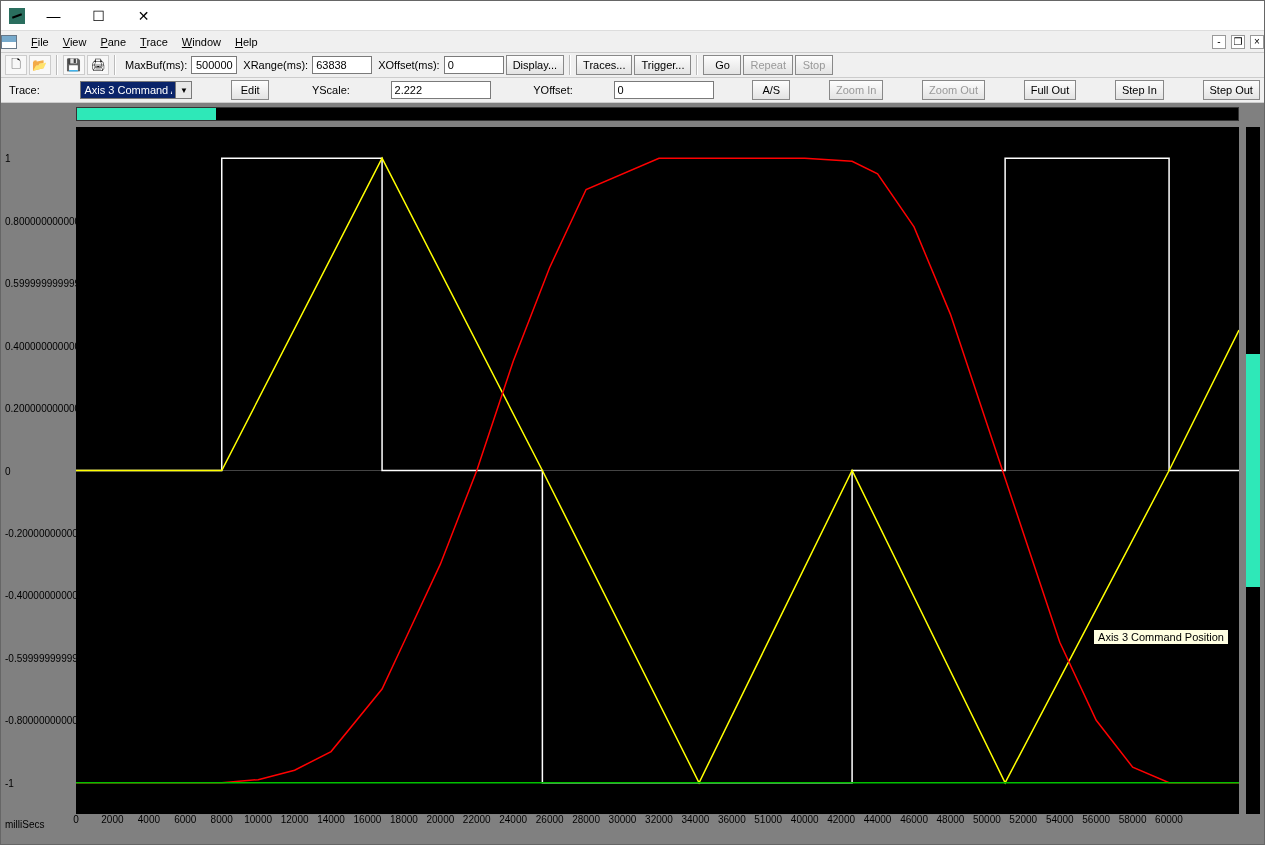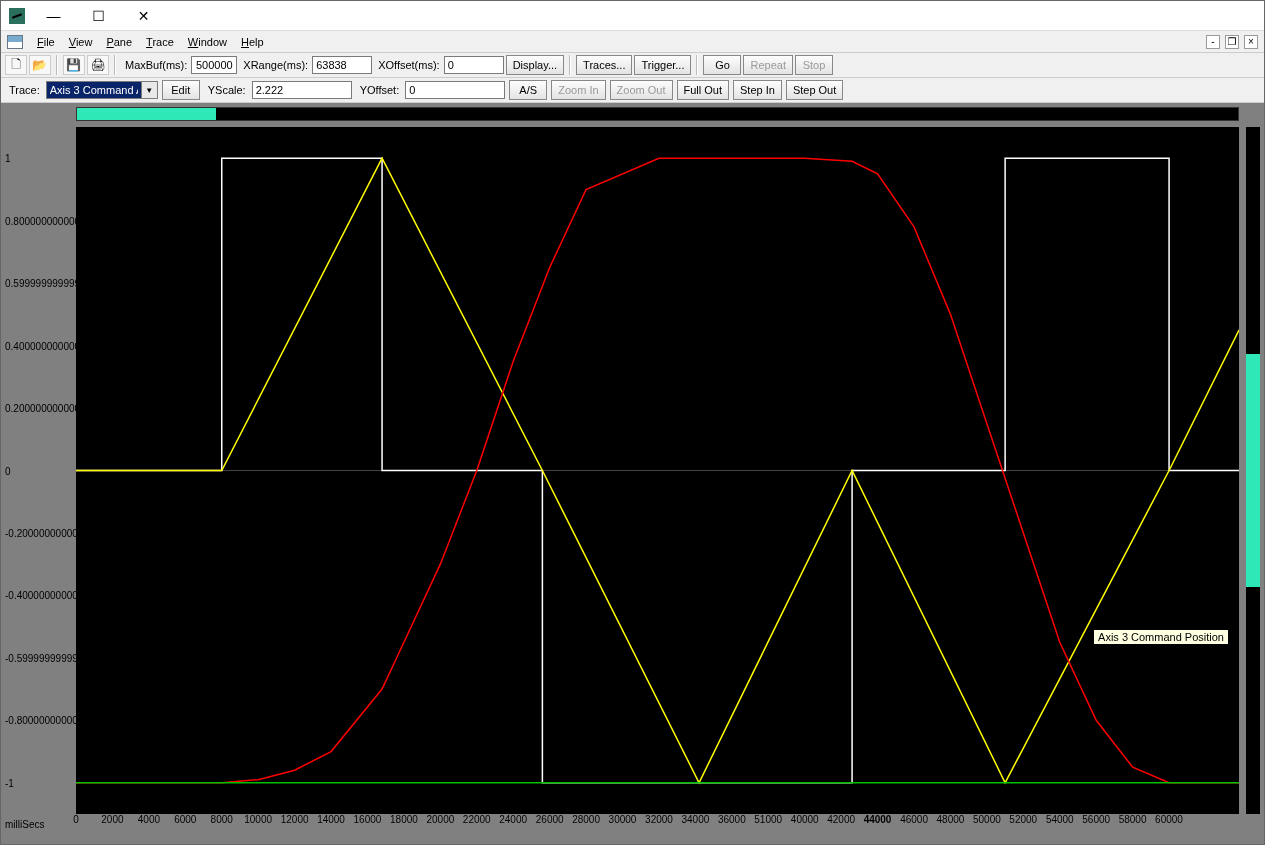--- a/index.html
+++ b/index.html
@@ -2,28 +2,28 @@
 <html><head>
 <meta charset="utf-8">
 <style>
 * { box-sizing: border-box; margin: 0; padding: 0; }
 body { font-family: "Segoe UI", Tahoma, sans-serif; font-size: 11px; background: #fff; width: 1265px; height: 845px; overflow: hidden; display: flex; flex-direction: column; border: 1px solid #666; }
 .titlebar { height: 30px; background: #fff; display: flex; align-items: center; padding: 0 8px; border-bottom: 1px solid #ddd; }
 .titlebar .icon { width: 16px; height: 16px; background: #2a6e5e; margin-right: 6px; display: inline-block; position: relative; }
 .titlebar .icon::after { content: ""; position: absolute; width: 10px; height: 2px; background: #000; top: 7px; left: 3px; transform: rotate(-20deg); }
 .titlebar .title { flex: 1; font-size: 12px; }
 .titlebar .winbtn { width: 45px; height: 28px; display: flex; align-items: center; justify-content: center; font-family: sans-serif; font-size: 14px; cursor: default; }
-.menubar { height: 22px; background: #f0f0f0; display: flex; align-items: center; padding: 0 6px; gap: 2px; border-bottom: 1px solid #ccc; }
+.menubar { height: 22px; background: #f0f0f0; display: flex; align-items: center; padding: 0 0; gap: 2px; border-bottom: 1px solid #ccc; }
 .menubar .micon { width: 16px; height: 14px; margin-right: 6px; display:inline-block; background:linear-gradient(#7ac 50%, #fff 50%); border:1px solid #678; }
 .menubar .mitem { padding: 2px 6px; text-decoration: underline; text-decoration-color: transparent; cursor: default; }
 .menubar .mitem .ul { text-decoration: underline; }
 .menubar .spacer { flex:1; }
 .menubar .mico { width:14px; height:14px; border:1px solid #999; margin-left:3px; display:inline-flex; align-items:center; justify-content:center; font-size:10px; cursor:default; background:#fff;}
 .toolbar { height: 25px; background: #f0f0f0; display: flex; align-items: center; padding: 2px 4px; gap: 2px; border-bottom: 1px solid #ccc; }
-.toolbar2 { height: 25px; background: #f0f0f0; display: flex; align-items: center; padding: 2px 4px; gap: 4px; border-bottom: 1px solid #ccc; }
+.toolbar2 { height: 25px; background: #f0f0f0; display: flex; align-items: center; padding: 2px 4px; gap: 4px; border-bottom: 1px solid #ccc; justify-content: space-between; }
 .tbtn { width: 22px; height: 20px; border: 1px solid #ccc; background: #f8f8f8; display: flex; align-items: center; justify-content: center; font-size: 12px; cursor: default; }
 .sep { width: 2px; height: 20px; border-left: 1px solid #bbb; border-right: 1px solid #fff; margin: 0 3px; }
 .lbl { font-size: 11px; margin: 0 2px 0 4px; }
 .inp { height: 18px; border: 1px solid #7a7a7a; background: #fff; font-size: 11px; padding: 0 3px; }
 .inp.sel { background: #0a246a; color: #fff; }
 .btn { height: 20px; border: 1px solid #888; background: linear-gradient(#fdfdfd,#e3e3e3); font-size: 11px; padding: 0 6px; cursor: default; min-width:38px;}
 .btn:disabled { color: #999; }
 .dd { display:flex; }
 .dd .ddb { width:16px; border:1px solid #7a7a7a; border-left:none; background:#e8e8e8; display:flex; align-items:center; justify-content:center; font-size:8px; cursor:default;}
 .plotarea { flex: 1; background: #808080; position: relative; overflow: hidden; }
@@ -177,21 +177,21 @@
       <div class="xt" style="left: 37.59%;">24000</div>
       <div class="xt" style="left: 40.73%;">26000</div>
       <div class="xt" style="left: 43.86%;">28000</div>
       <div class="xt" style="left: 46.99%;">30000</div>
       <div class="xt" style="left: 50.13%;">32000</div>
       <div class="xt" style="left: 53.26%;">34000</div>
       <div class="xt" style="left: 56.39%;">36000</div>
       <div class="xt" style="left: 59.52%;">51000</div>
       <div class="xt" style="left: 62.66%;">40000</div>
       <div class="xt" style="left: 65.79%;">42000</div>
-      <div class="xt" style="left: 68.92%; font-weight: bold;">44000</div>
+      <div class="xt" style="left: 68.92%;">44000</div>
       <div class="xt" style="left: 72.06%;">46000</div>
       <div class="xt" style="left: 75.19%;">48000</div>
       <div class="xt" style="left: 78.32%;">50000</div>
       <div class="xt" style="left: 81.45%;">52000</div>
       <div class="xt" style="left: 84.59%;">54000</div>
       <div class="xt" style="left: 87.72%;">56000</div>
       <div class="xt" style="left: 90.85%;">58000</div>
       <div class="xt" style="left: 93.98%;">60000</div>
     </div>
   <div class="xlabel">milliSecs</div>

